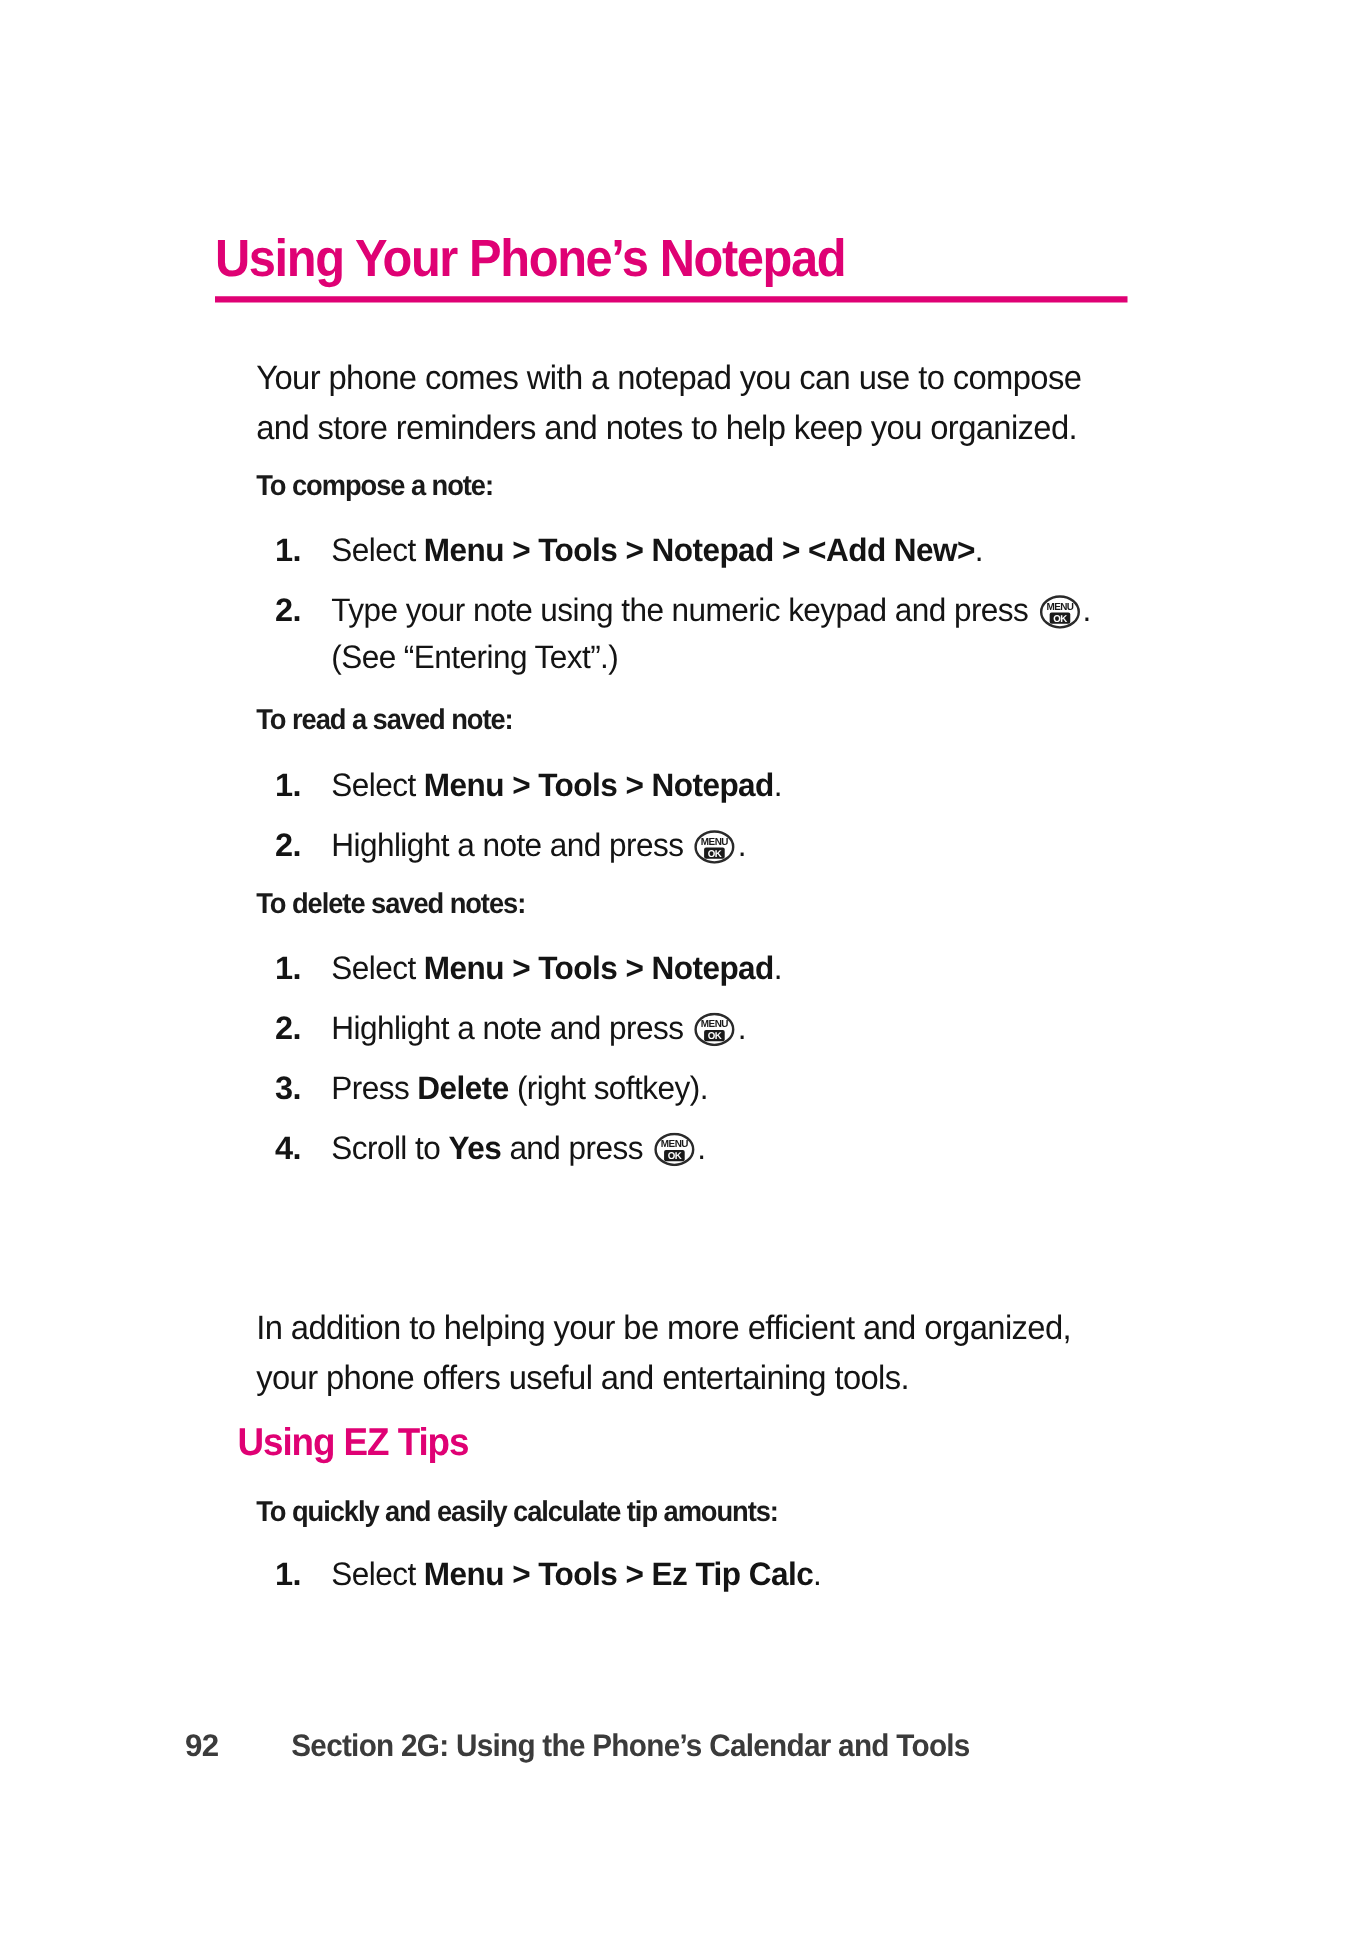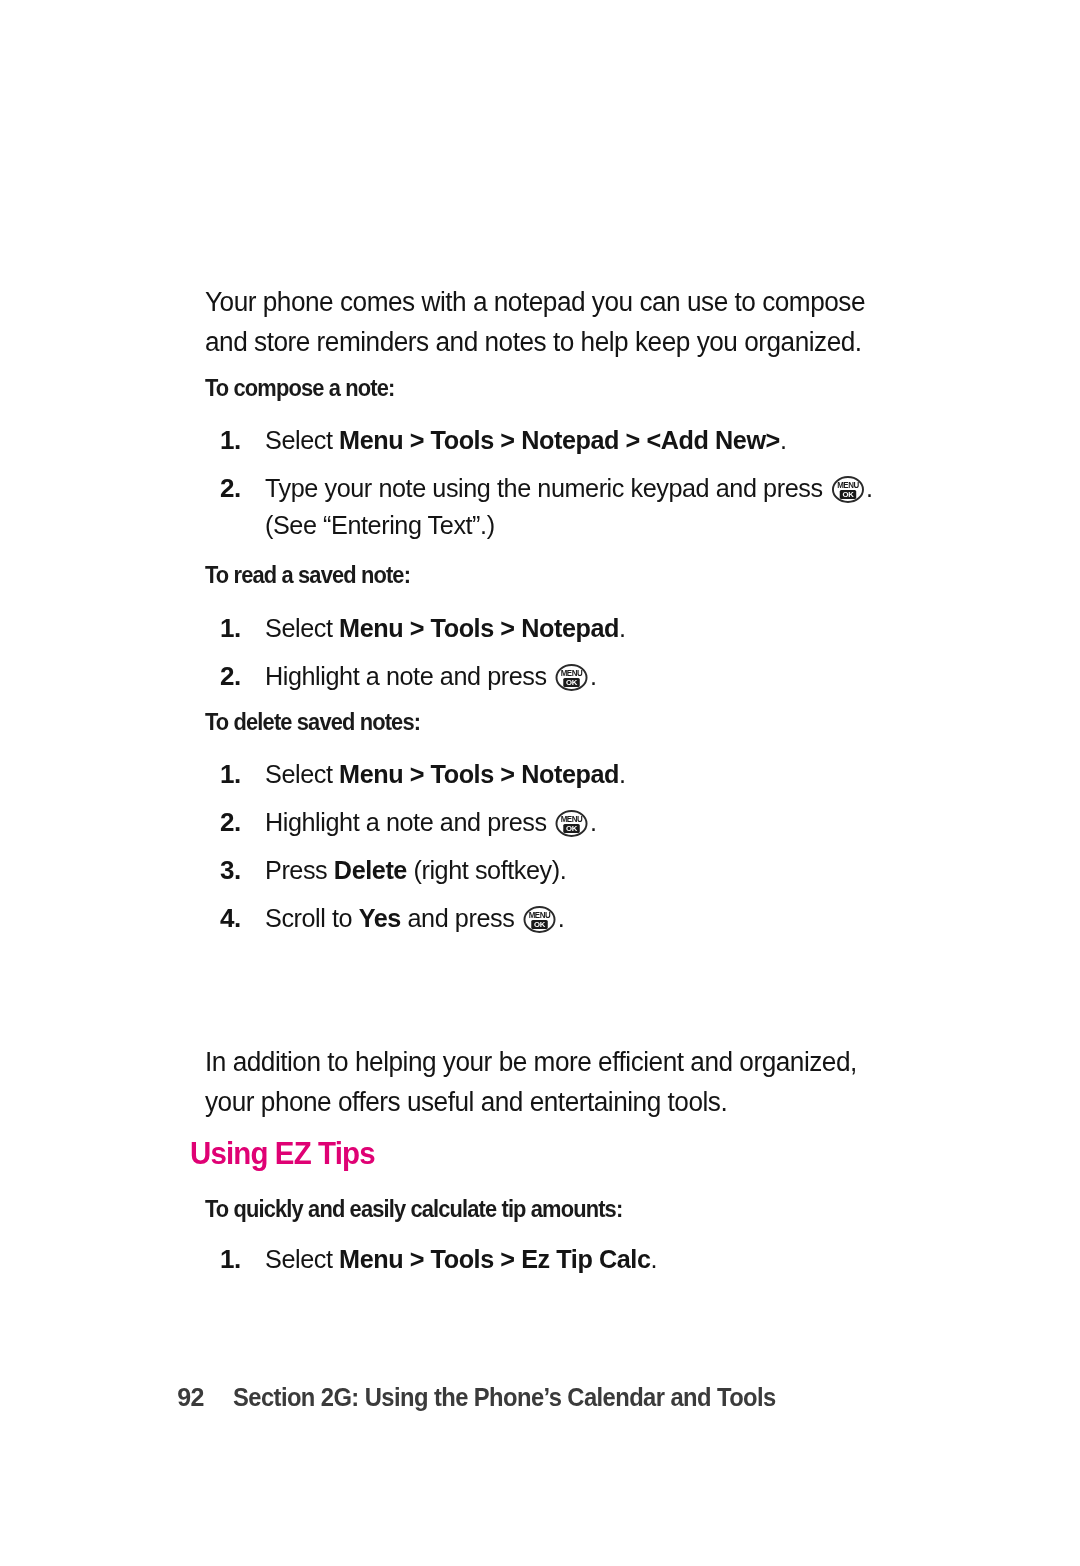--- a/index.html
+++ b/index.html
@@ -125,34 +125,37 @@
   
   .footer {
     position: absolute;
     left: 148px;
     top: 1383px;
     font-size: 25px;
     font-weight: bold;
     color: #3b3b3b;
     letter-spacing: -0.6px;
     white-space: nowrap;
-    text-align: center;
   }
   .footer .pg { display: inline-block; width: 85px; }
   .footer .sect {
     display: inline-block;
     transform: scaleX(0.95);
     transform-origin: left top;
   }
 </style>
 </head>
 <body>
 
 <div class="page">
 
+  <div class="h1-block" style="top:186px;">
+    <h1 class="h1">Using Your Phone’s Notepad</h1>
+    <div class="rule"></div>
+  </div>
 
   <div class="para" style="top:283px;">Your phone comes with a notepad you can use to compose and store reminders and notes to help keep you organized.</div>
 
   <div class="lead" style="top:375px;">To compose a note:</div>
 
   <div class="li" style="top:422px;">
     <span class="num">1.</span>
     <span class="txt"><span>Select </span><span class="b">Menu &gt; Tools &gt; Notepad &gt; &lt;Add New&gt;</span><span>.</span></span>
   </div>
 

